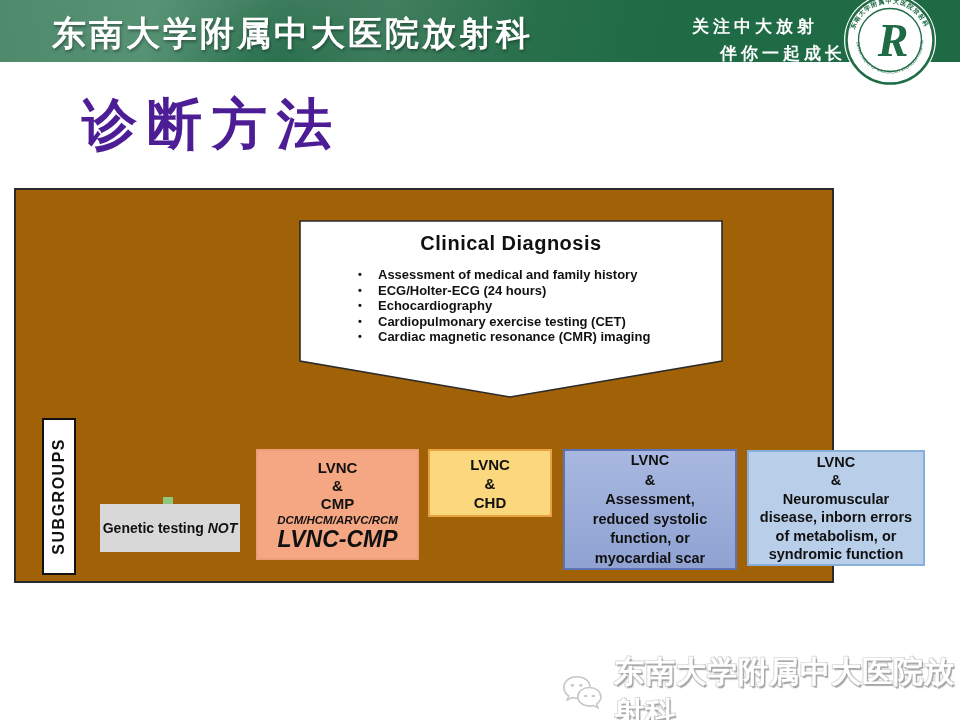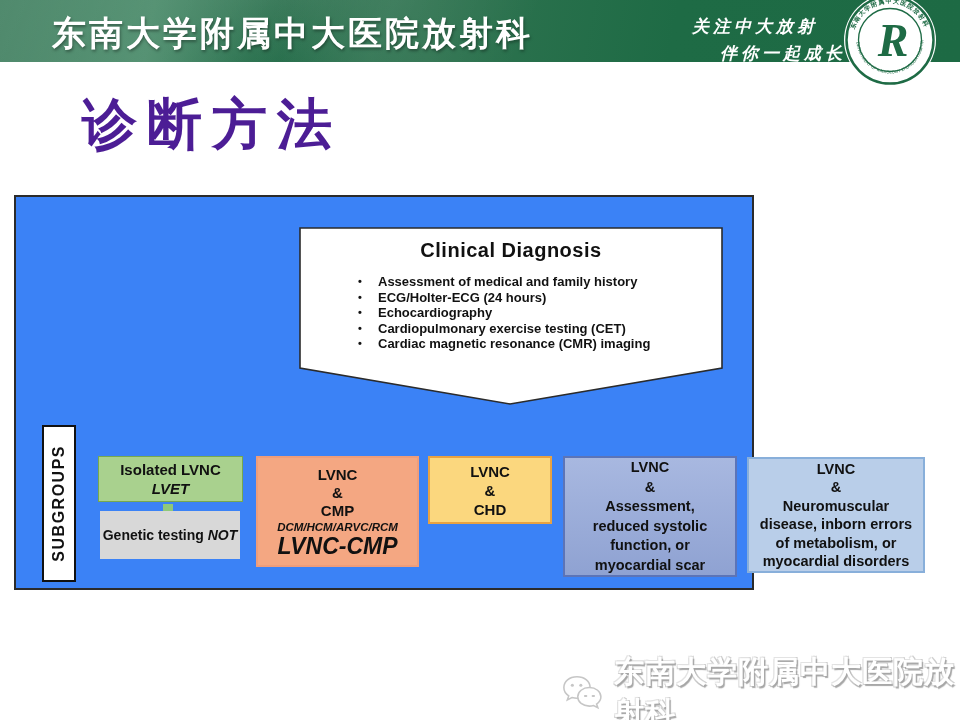--- a/index.html
+++ b/index.html
@@ -19,33 +19,33 @@
     content:"";position:absolute;inset:0;
     background:linear-gradient(115deg,rgba(255,255,255,.10) 0%,rgba(255,255,255,0) 28%,rgba(255,255,255,.07) 40%,rgba(255,255,255,0) 55%);
   }
   .hospital-title{
     position:absolute;left:52px;top:11px;
     font-family:"Liberation Serif","DejaVu Serif",serif;
     font-weight:bold;font-size:34px;color:#ffffff;letter-spacing:3px;
     text-shadow:1px 2px 3px rgba(0,0,0,.35);z-index:3;
   }
   .slogan{position:absolute;left:692px;top:15px;z-index:3;color:#fff;
-    font-family:"Liberation Serif","DejaVu Serif",serif;font-style:italic;font-weight:bold;}
+    font-family:"Liberation Serif","DejaVu Serif",serif;font-weight:bold;}
   .slogan .l1{font-size:17px;letter-spacing:4px;}
   .slogan .l2{font-size:17px;letter-spacing:4px;margin-left:28px;margin-top:4px;}
   .logo{position:absolute;left:843px;top:-7px;width:94px;height:94px;z-index:4;}
   
   .slide-title{
     position:absolute;left:82px;top:88px;
     font-size:55px;font-weight:bold;color:#4c1d95;letter-spacing:10px;
   }
   
   .frame{
-    position:absolute;left:14px;top:195px;width:740px;height:395px;
-    border:2px solid var(--frameBorder,#2b2b2b);background:#3b82f6;box-sizing:border-box;
+    position:absolute;left:14px;top:188px;width:820px;height:395px;
+    border:2px solid var(--frameBorder,#2b2b2b);background:#a16207;box-sizing:border-box;
   }
   .frame svg.pentagon{position:absolute;left:0;top:0;}
   .clinical-text{position:absolute;left:284px;top:42px;width:422px;text-align:center;}
   .clinical-title{font-size:20px;font-weight:bold;color:#111;letter-spacing:.5px;}
   .bullet-list{margin:12px 0 0 58px;text-align:left;}
   .bullet-row{display:flex;font-size:13px;font-weight:bold;line-height:15.5px;color:#111;}
   .bullet-marker{width:20px;flex:0 0 20px;text-align:left;font-size:11px;}
   
   .subgroups{
     position:absolute;left:26px;top:228px;width:34px;height:157px;box-sizing:border-box;
@@ -155,24 +155,20 @@
         <span class="bullet-marker">•</span>
         <span>Cardiac magnetic resonance (CMR) imaging</span>
       </div>
     </div>
   </div>
 
   <div class="subgroups">
     <span>SUBGROUPS</span>
   </div>
 
-  <div class="gbox box-green">
-    <div>Isolated LVNC</div>
-    <div class="it">LVET</div>
-  </div>
   <svg class="green-arrow" width="26" height="21" viewBox="0 0 26 21">
     <polygon points="8,0 18,0 18,9 26,9 13,21 0,9 8,9" fill="#8FC87A"></polygon>
   </svg>
   <div class="note">
     <div><span class="hl"><span>Genetic testing </span><span class="it">NOT</span></span></div>
   </div>
 
   <div class="gbox box-orange">
     <div>LVNC</div>
     <div>&amp;</div>
@@ -195,21 +191,21 @@
     <div>function, or</div>
     <div>myocardial scar</div>
   </div>
 
   <div class="gbox box-blue5">
     <div>LVNC</div>
     <div>&amp;</div>
     <div>Neuromuscular</div>
     <div>disease, inborn errors</div>
     <div>of metabolism, or</div>
-    <div>myocardial disorders</div>
+    <div>syndromic function</div>
   </div>
 
 </div>
 
 <div class="footer">
   <svg width="54" height="46" viewBox="0 0 60 52">
     <g fill="#ffffff" stroke="#c6c6c6" stroke-width="2">
       <path d="M 22,5 C 12,5 5,11 5,19 c 0,4.5 2.5,8.3 6.3,10.8 L 9.5,35 l 6,-3.2 c 2,0.6 4.2,1 6.5,1 9.8,0 17,-6 17,-13.8 C 39,11 32,5 22,5 Z"></path>
       <path d="M 38,19 c -8.5,0 -15,5.2 -15,12 0,6.8 6.5,12 15,12 1.9,0 3.8,-0.3 5.5,-0.8 l 5.5,2.8 -1.6,-4.7 c 3.4,-2.2 5.6,-5.6 5.6,-9.3 0,-6.8 -6.5,-12 -15,-12 Z"></path>
     </g>

